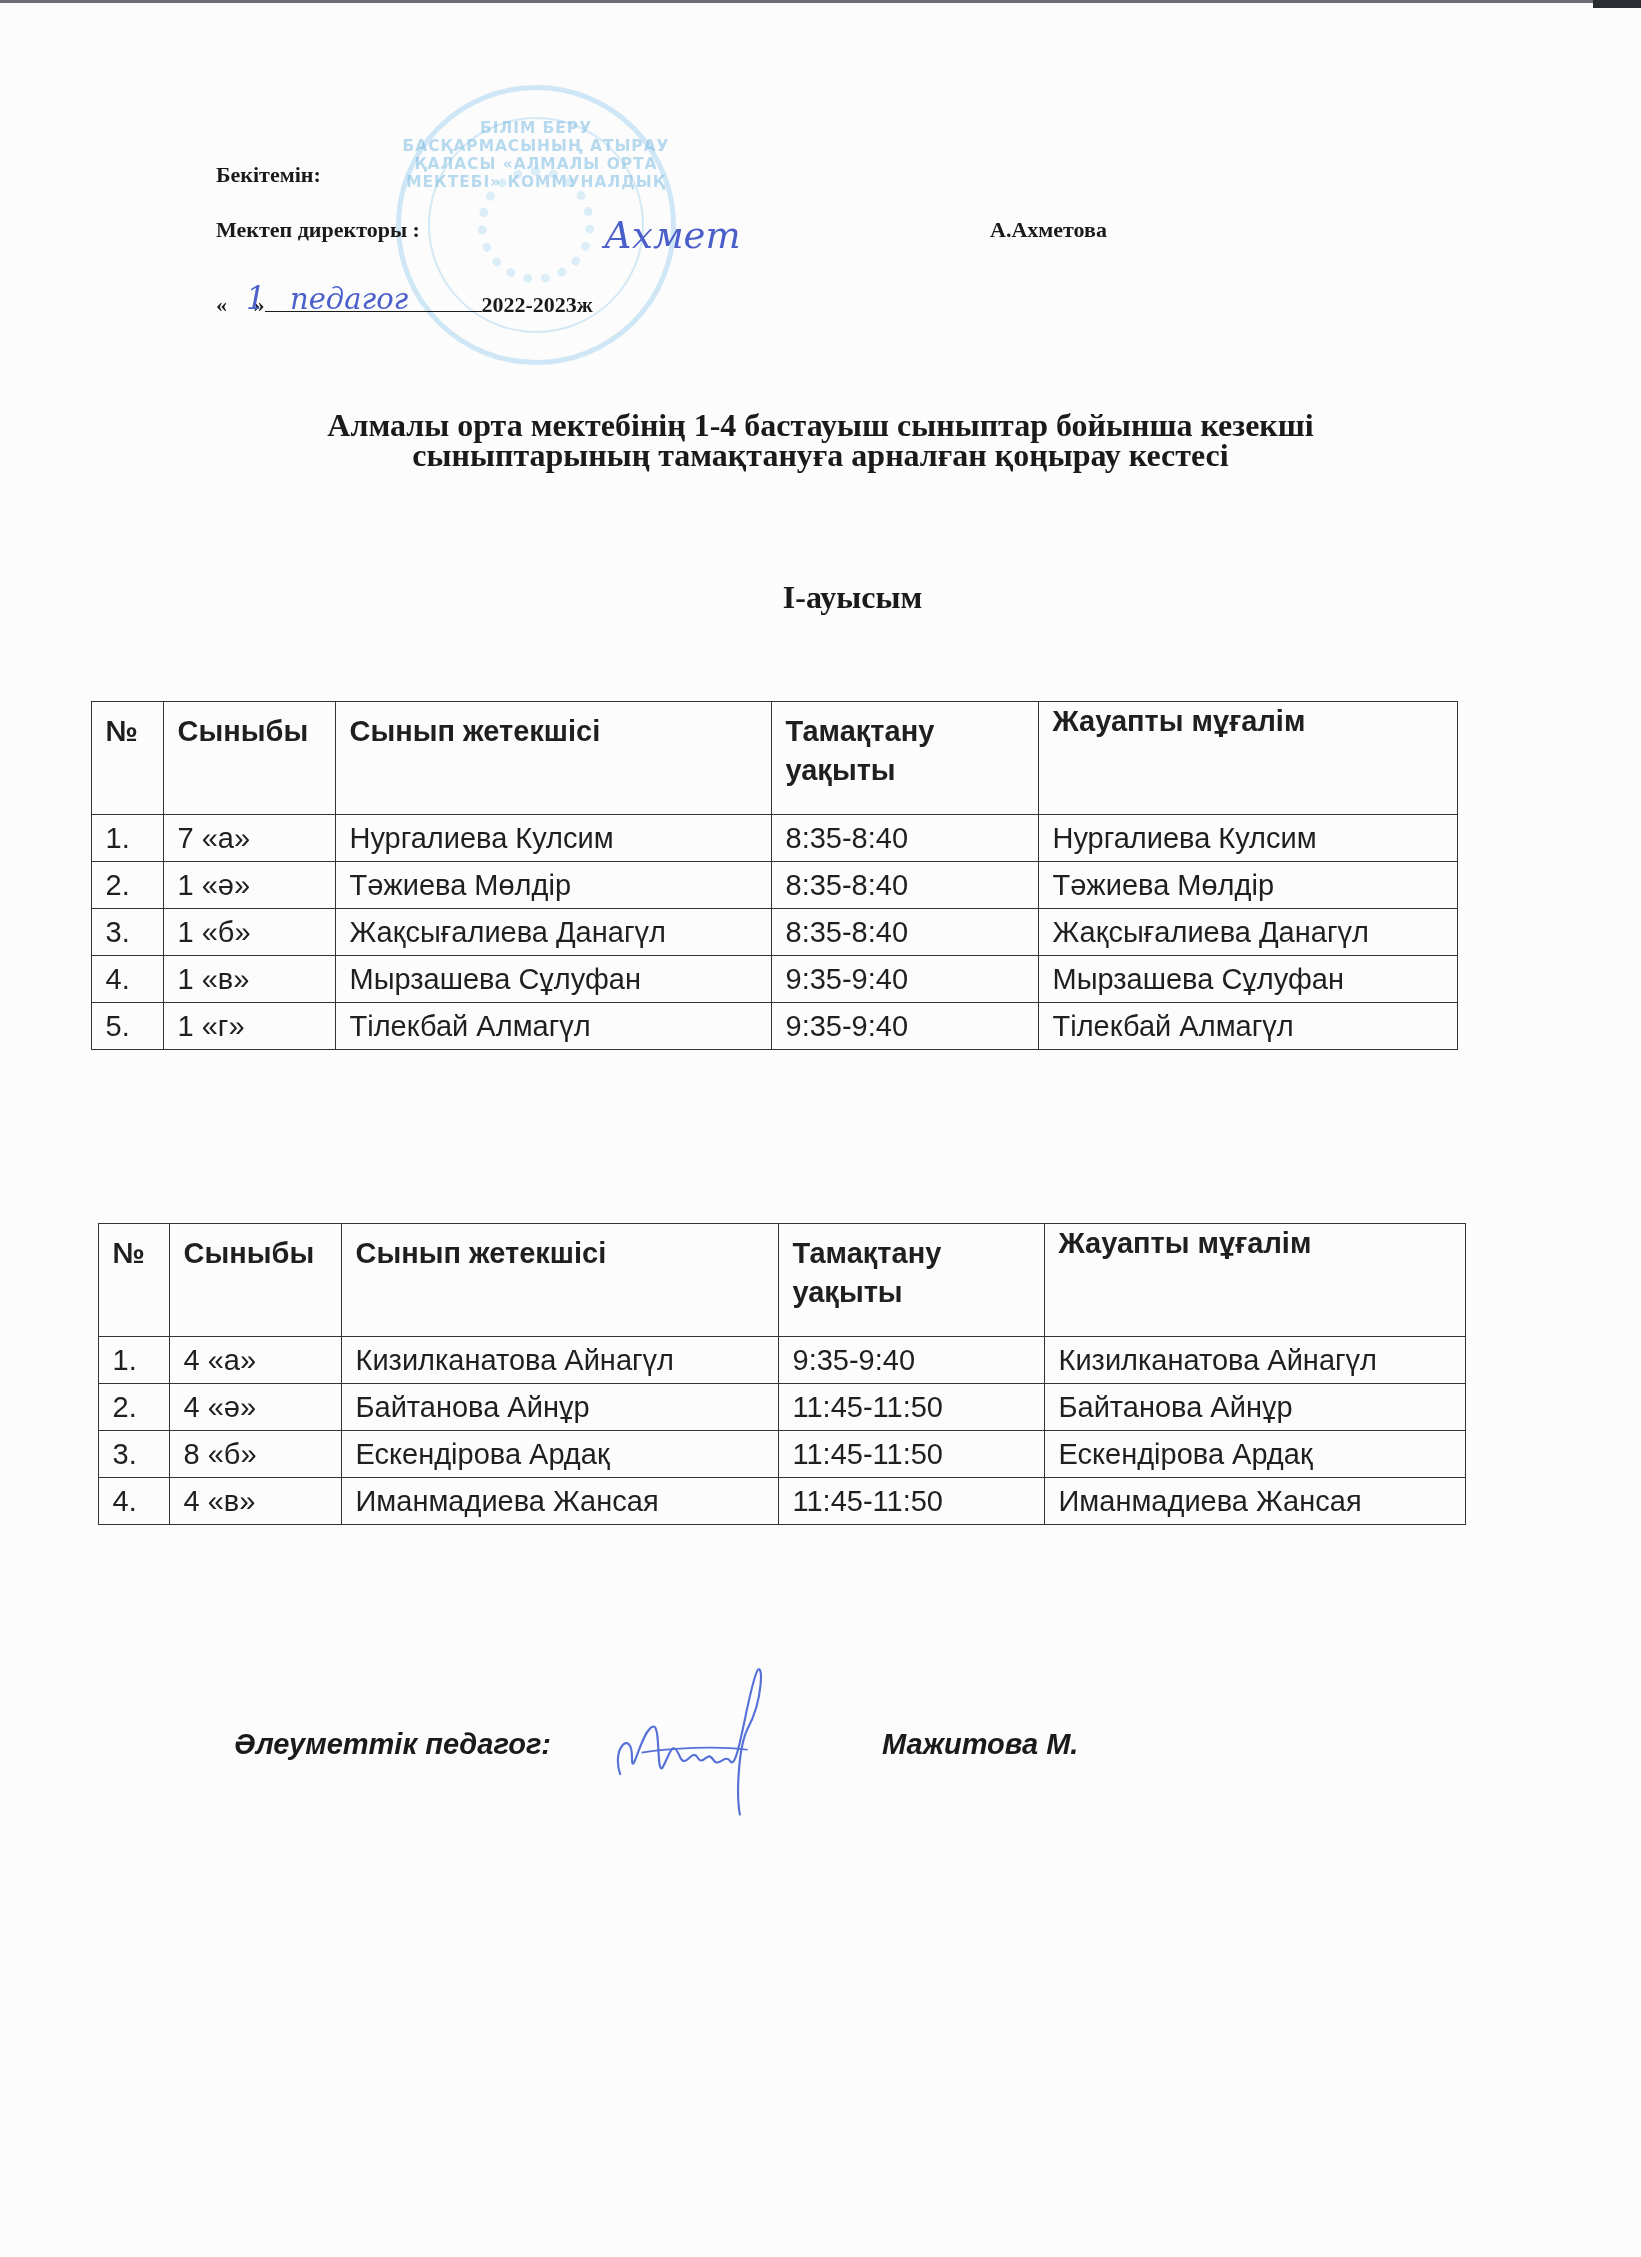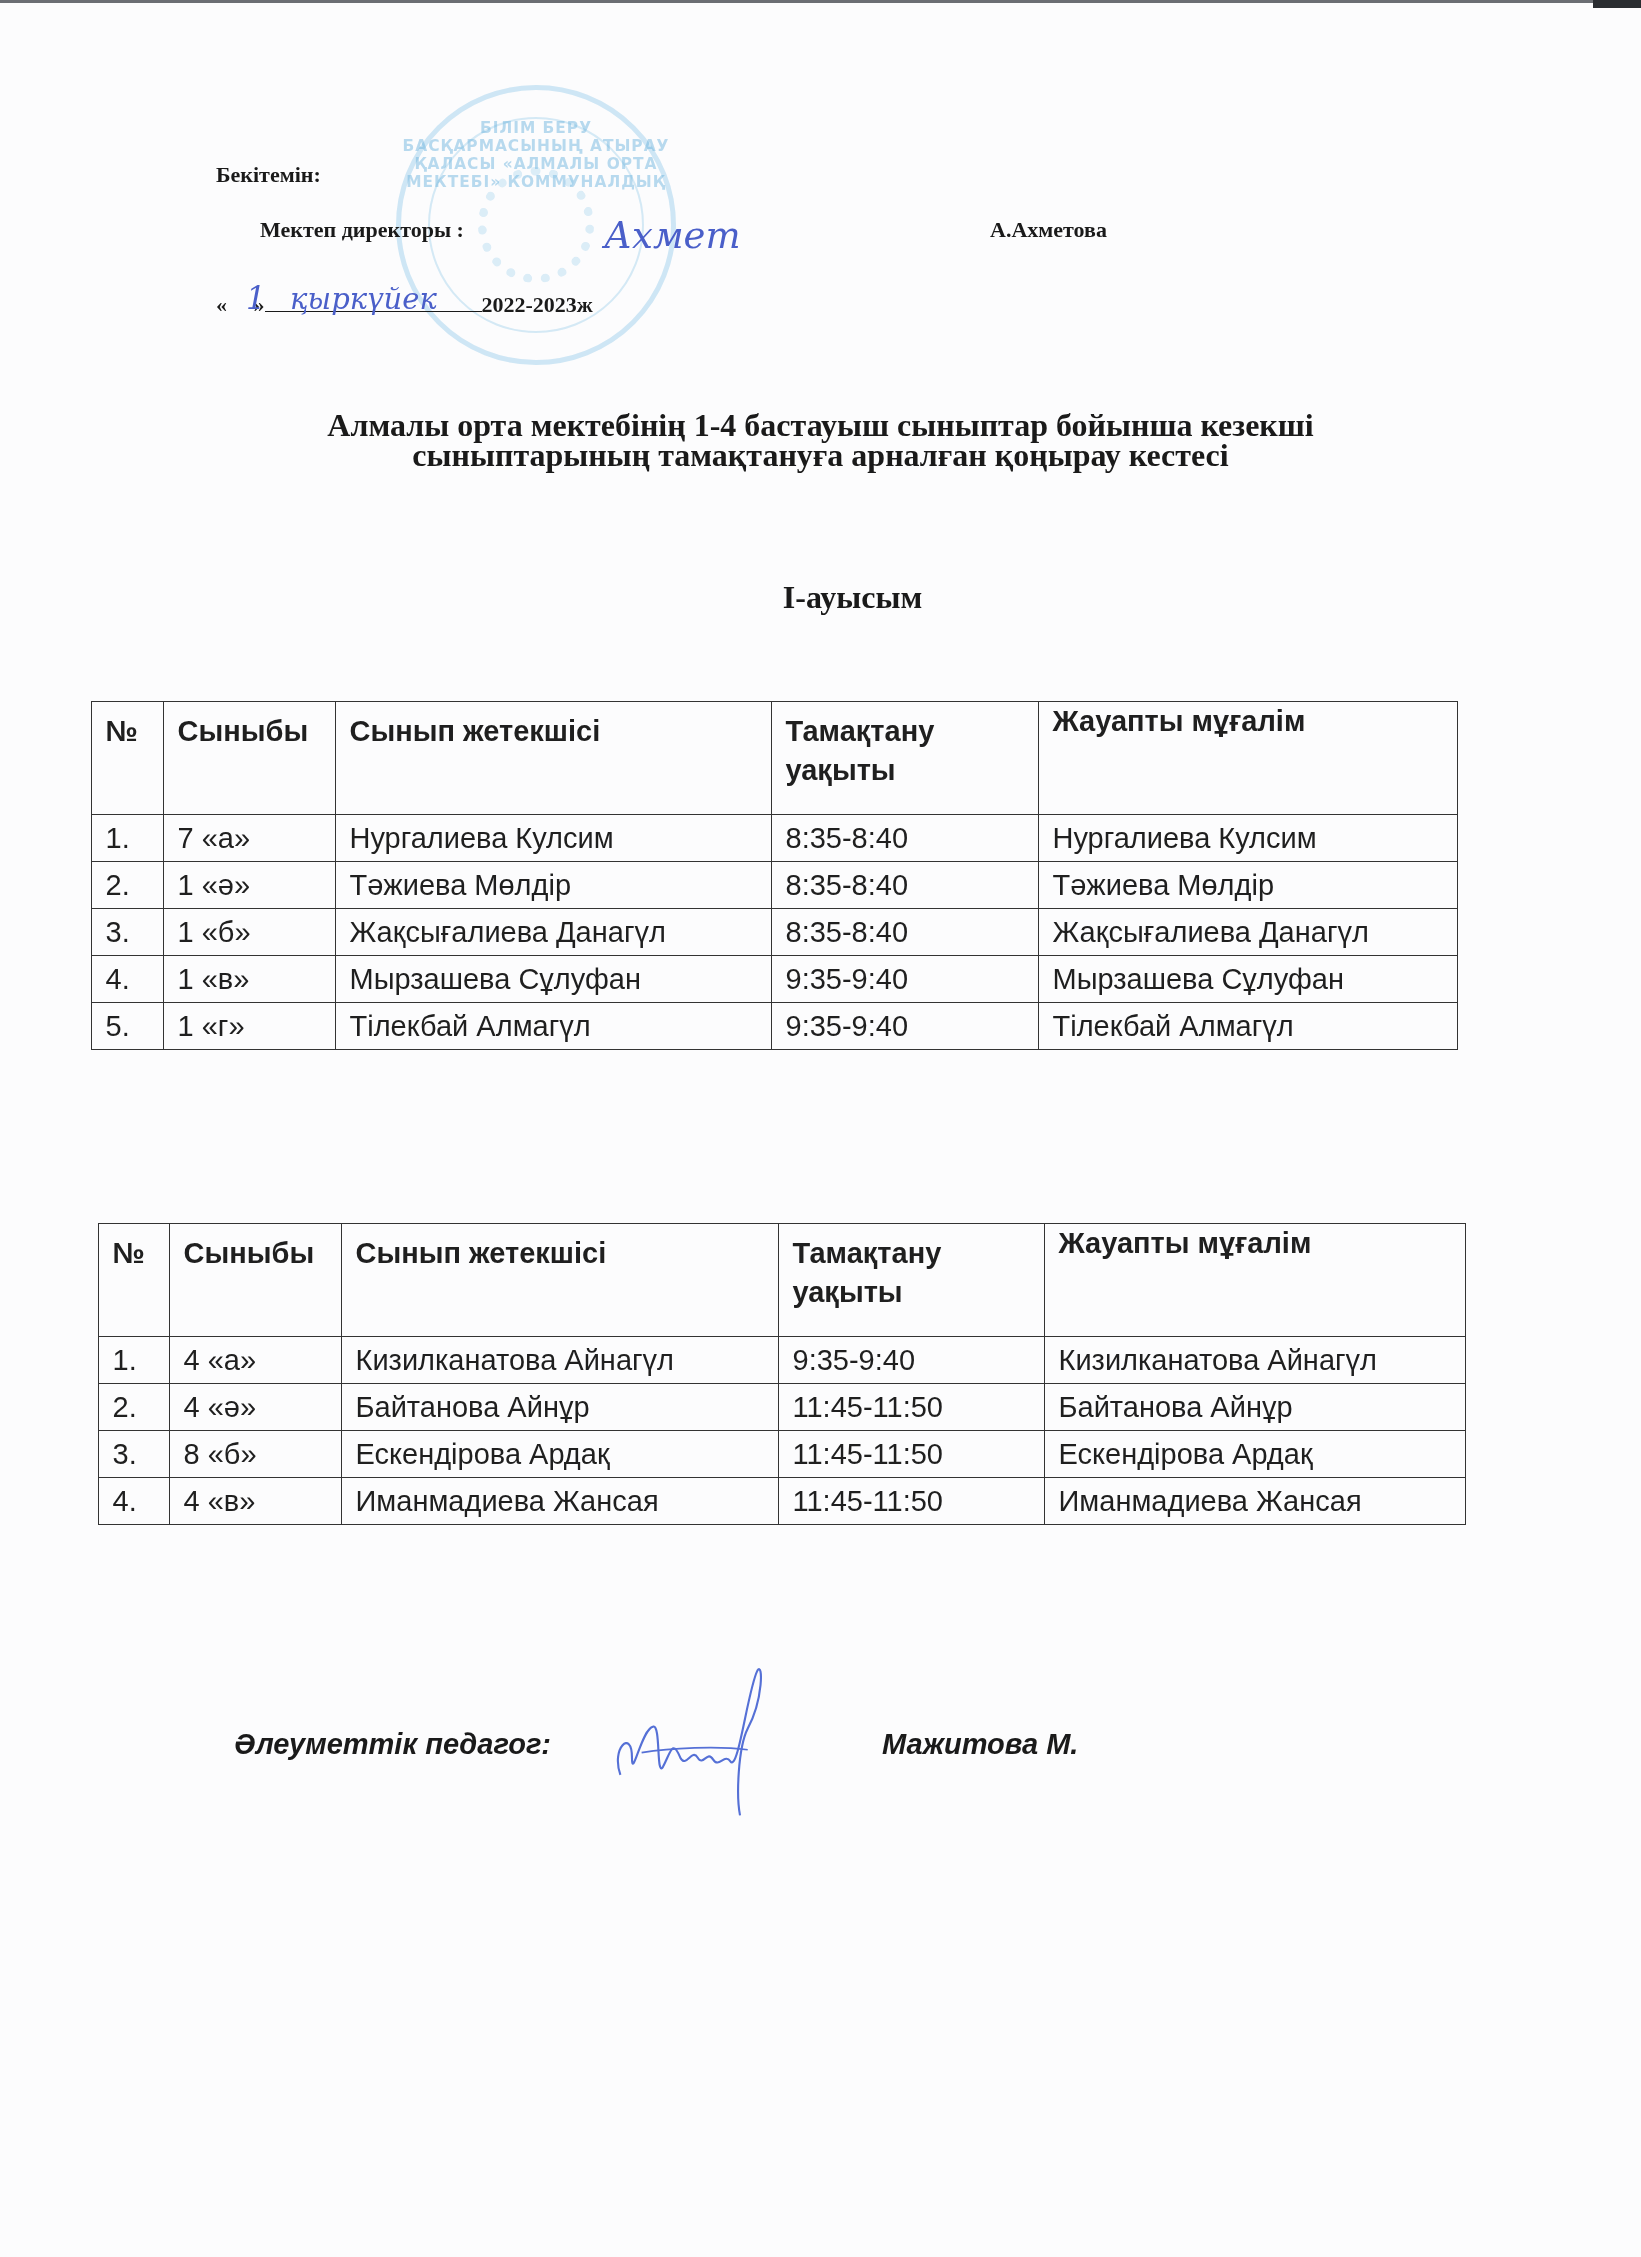--- a/index.html
+++ b/index.html
@@ -7,21 +7,21 @@
     width: 1641px; height: 2257px; position: relative; overflow: hidden;
     background: #fcfcfd; color: #1a1a1a;
   }
   .top-edge { position: absolute; left: 0; top: 0; width: 1593px; height: 2.9px; background: #6b6e73; }
   .top-corner { position: absolute; left: 1593px; top: 0; width: 48px; height: 7.7px; background: #2a2d31; }
   .serif { font-family: "Liberation Serif", "DejaVu Serif", serif; font-weight: bold; }
   .sans { font-family: "Liberation Sans", "DejaVu Sans", sans-serif; font-style: italic; }
 
   .approve { position: absolute; left: 216px; font-size: 22px; }
   #approve-label { top: 162px; }
-  #director-label { top: 217px; margin-left: 44px; }
+  #director-label { top: 217px; }
   #director-name { left: 990px; top: 217px; }
   #date-line { top: 286px; }
   .date-blank { display: inline-block; width: 217px; border-bottom: 1.9px solid #1a1a1a; height: 25px; vertical-align: baseline; position: relative; }
   .hand { color: #4a5fc9; font-family: "DejaVu Serif", serif; font-style: italic; font-weight: normal; }
 
   .stamp {
     position: absolute; left: 396px; top: 85px; width: 280px; height: 280px;
     border-radius: 50%; border: 5.8px solid rgba(120,190,230,0.35);
     box-sizing: border-box;
   }
@@ -79,21 +79,21 @@
 
 <div class="approve serif" id="approve-label">Бекітемін:</div>
 <div class="approve serif" id="director-label">Мектеп директоры :</div>
 <div class="sig-director hand">Ахмет</div>
 <div class="approve serif" id="director-name">А.Ахметова</div>
 
 <div class="approve serif" id="date-line">
   <span>«</span><span style="display:inline-block;width:21px"></span><span> »</span><span class="date-blank"></span><span>2022-2023ж</span>
 </div>
 <div class="sig-date-num hand">1</div>
-<div class="sig-date-month hand">қыркүйек</div>
+<div class="sig-date-month hand">педагог</div>
 
 <div class="title serif" id="title-line1">Алмалы орта мектебінің 1-4 бастауыш сыныптар бойынша кезекші</div>
 <div class="title serif" id="title-line2">сыныптарының тамақтануға арналған қоңырау кестесі</div>
 <div class="serif" id="shift-label">І-ауысым</div>
 
 <table class="sched" id="table-1">
   <colgroup>
       <col style="width:72px">
       <col style="width:172px">
       <col style="width:436px">

